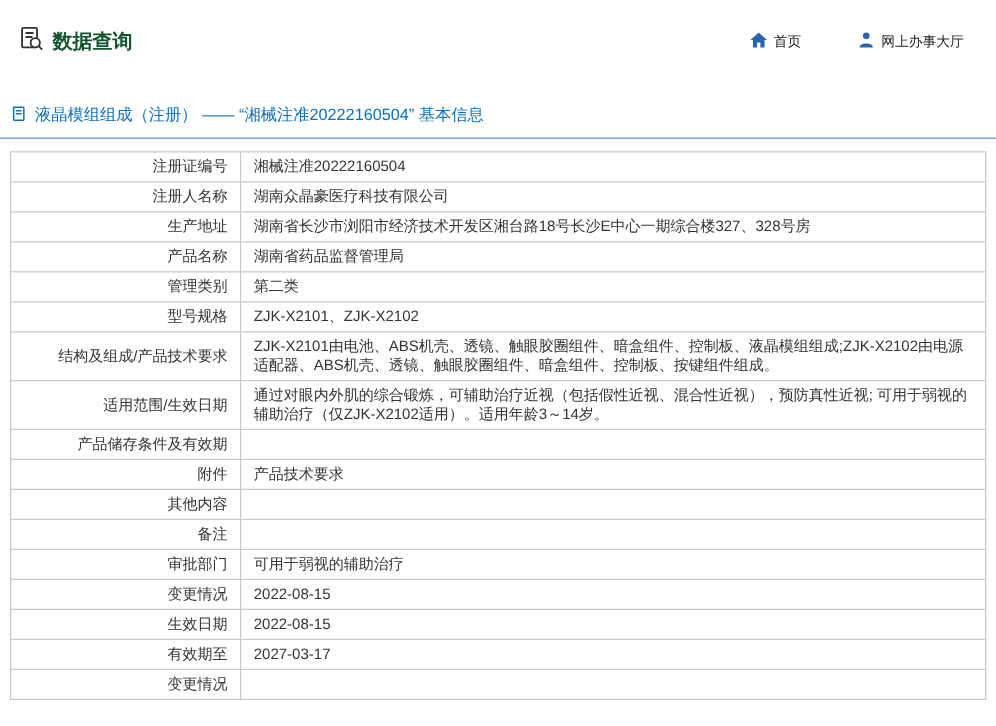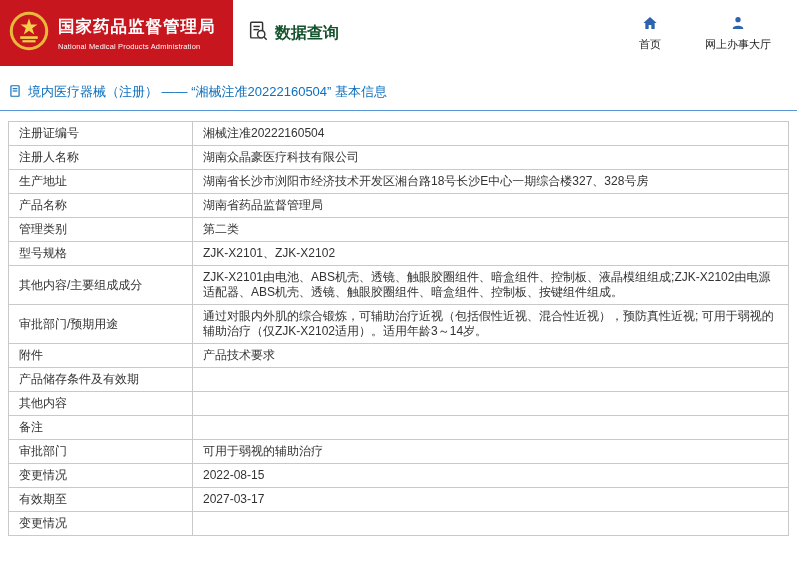--- a/index.html
+++ b/index.html
@@ -17,63 +17,48 @@
     display: flex; align-items: center; gap: 8px; padding: 0 8px;
     flex-shrink: 0;
   }
   .logo-text { display: flex; flex-direction: column; }
   .agency-cn { color: #fff; font-size: 16.5px; font-weight: bold; letter-spacing: 1px; white-space: nowrap; }
   .agency-en { color: #fff; font-size: 7.4px; margin-top: 4px; white-space: nowrap; letter-spacing: 0.2px; }
 
   .query { display: flex; align-items: center; gap: 6px; margin-left: 14px; font-size: 16px; font-weight: bold; color: #14532d; }
 
   .nav { margin-left: auto; display: flex; gap: 44px; padding-right: 26px; }
-  .nav-item { display: flex; flex-direction: column; align-items: center; gap: 4px; font-size: 11px; color: #222; cursor: pointer; }
+  .nav-item { display: flex; flex-direction: row; align-items: center; gap: 4px; font-size: 11px; color: #222; cursor: pointer; }
 
   
   .breadcrumb-wrap {
     margin-top: 17px;
     padding: 0 8px 9px 8px;
     border-bottom: 1px solid #5a97d6;
   }
   .breadcrumb { display: flex; align-items: center; gap: 6px; color: #0d6fbe; font-size: 13px; }
 
   
   table.info { width: 781px; margin: 10px 8px 18px 8px; border-collapse: collapse; table-layout: fixed; }
   table.info td {
     border: 1px solid #c9c9c9;
     padding: 4px 10px;
     font-size: 12px;
     line-height: 15px;
     color: #333;
     height: 23px;
     word-break: break-all;
   }
-  td.label { width: 184px; }
+  td.label { width: 184px; text-align: right; }
   td.value {}
 </style>
 </head>
 <body>
 
 <div class="header">
-  <div class="logo-block">
-    <span>
-      <svg width="42" height="42" viewBox="0 0 48 48">
-        <circle cx="24" cy="24" r="22" fill="#e9b93c"></circle>
-        <circle cx="24" cy="24" r="18.5" fill="#c8161e"></circle>
-        <path d="M24 9.5 l2.3 7 h7.4 l-6 4.4 2.3 7 -6-4.3 -6 4.3 2.3-7 -6-4.4 h7.4 z" fill="#f7d04b"></path>
-        <rect x="14" y="30" width="20" height="3" fill="#f7d04b"></rect>
-        <rect x="16.5" y="34.5" width="15" height="2.5" fill="#f7d04b"></rect>
-      </svg>
-    </span>
-    <div class="logo-text">
-      <span class="agency-cn">国家药品监督管理局</span>
-      <span class="agency-en">National Medical Products Administration</span>
-    </div>
-  </div>
 
   <div class="query">
     <span>
       <svg width="22" height="22" viewBox="0 0 24 24" fill="none" stroke="#333" stroke-width="1.6">
         <rect x="4" y="2.5" width="13" height="17" rx="1"></rect>
         <line x1="7" y1="7" x2="14" y2="7"></line>
         <line x1="7" y1="10.5" x2="13" y2="10.5"></line>
         <circle cx="15.5" cy="15.5" r="4" fill="#fff"></circle>
         <line x1="18.3" y1="18.3" x2="21.5" y2="21.5"></line>
       </svg>
@@ -104,21 +89,21 @@
 
 <div class="breadcrumb-wrap">
   <div class="breadcrumb">
     <span>
       <svg width="14" height="14" viewBox="0 0 24 24" fill="none" stroke="#0d6fbe" stroke-width="2">
         <rect x="5" y="3" width="14" height="18" rx="1"></rect>
         <line x1="8" y1="8" x2="16" y2="8"></line>
         <line x1="8" y1="12" x2="16" y2="12"></line>
       </svg>
     </span>
-    <span>境内医疗器械（注册） —— “湘械注准20222160504” 基本信息</span>
+    <span>液晶模组组成（注册） —— “湘械注准20222160504” 基本信息</span>
   </div>
 </div>
 
 <table class="info">
   <tbody>
     <tr>
       <td class="label">注册证编号</td>
       <td class="value">湘械注准20222160504</td>
     </tr>
     <tr>
@@ -135,52 +120,56 @@
     </tr>
     <tr>
       <td class="label">管理类别</td>
       <td class="value">第二类</td>
     </tr>
     <tr>
       <td class="label">型号规格</td>
       <td class="value">ZJK-X2101、ZJK-X2102</td>
     </tr>
     <tr>
-      <td class="label">其他内容/主要组成成分</td>
+      <td class="label">结构及组成/产品技术要求</td>
       <td class="value">ZJK-X2101由电池、ABS机壳、透镜、触眼胶圈组件、暗盒组件、控制板、液晶模组组成;ZJK-X2102由电源适配器、ABS机壳、透镜、触眼胶圈组件、暗盒组件、控制板、按键组件组成。</td>
     </tr>
     <tr>
-      <td class="label">审批部门/预期用途</td>
+      <td class="label">适用范围/生效日期</td>
       <td class="value">通过对眼内外肌的综合锻炼，可辅助治疗近视（包括假性近视、混合性近视），预防真性近视; 可用于弱视的辅助治疗（仅ZJK-X2102适用）。适用年龄3～14岁。</td>
+    </tr>
+    <tr>
+      <td class="label">产品储存条件及有效期</td>
+      <td class="value"></td>
     </tr>
     <tr>
       <td class="label">附件</td>
       <td class="value">产品技术要求</td>
-    </tr>
-    <tr>
-      <td class="label">产品储存条件及有效期</td>
-      <td class="value"></td>
     </tr>
     <tr>
       <td class="label">其他内容</td>
       <td class="value"></td>
     </tr>
     <tr>
       <td class="label">备注</td>
       <td class="value"></td>
     </tr>
     <tr>
       <td class="label">审批部门</td>
       <td class="value">可用于弱视的辅助治疗</td>
     </tr>
     <tr>
       <td class="label">变更情况</td>
       <td class="value">2022-08-15</td>
     </tr>
     <tr>
+      <td class="label">生效日期</td>
+      <td class="value">2022-08-15</td>
+    </tr>
+    <tr>
       <td class="label">有效期至</td>
       <td class="value">2027-03-17</td>
     </tr>
     <tr>
       <td class="label">变更情况</td>
       <td class="value"></td>
     </tr>
 
   </tbody>
 </table>

